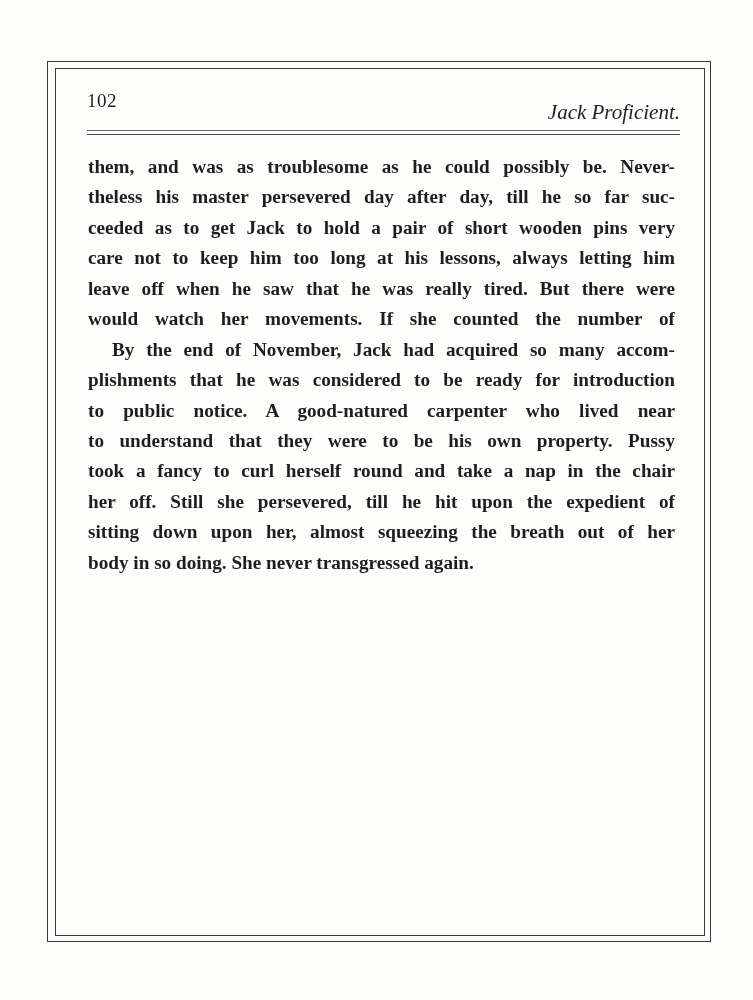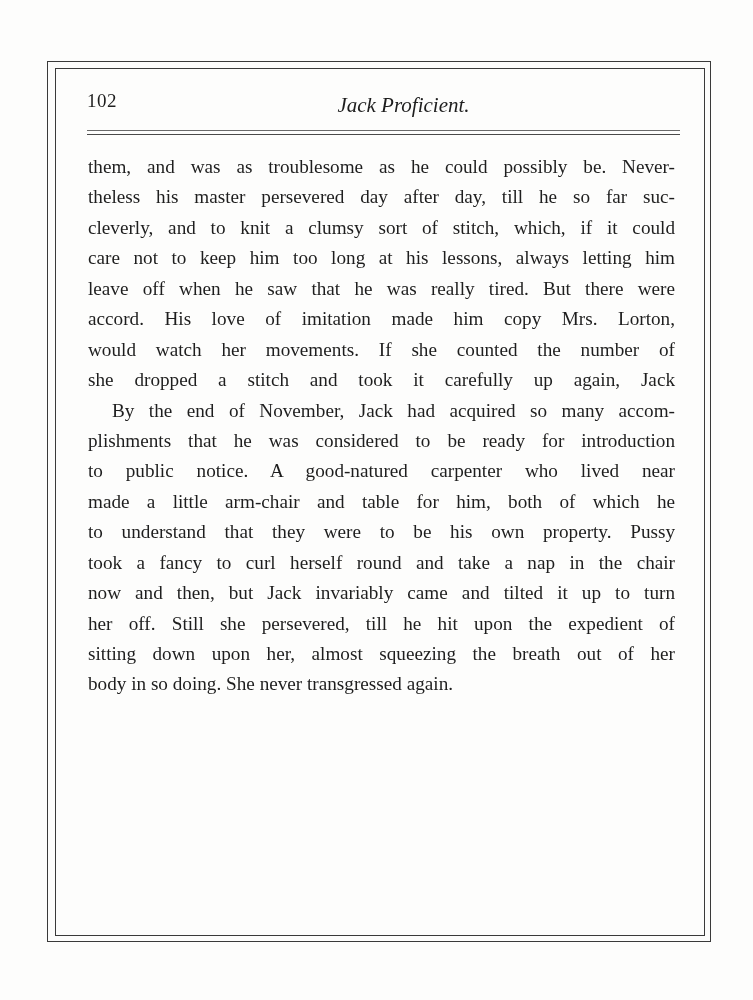--- a/index.html
+++ b/index.html
@@ -31,22 +31,22 @@
     width: 593px; height: 30px;
   }
   .page-number {
     position: absolute;
     left: 0; top: 2px;
     font-size: 19px;
     letter-spacing: 0.5px;
   }
   .running-title {
     position: absolute;
-    left: 0; right: 0; top: 5px;
-    text-align: center;
+    left: 0; right: 0; top: 12px;
+    text-align: right;
     font-style: italic;
     font-size: 21px;
     padding-left: 40px;
   }
   .rule-thin {
     position: absolute;
     left: 87px; top: 130px;
     width: 593px; height: 0;
     border-top: 1px solid #6a6a6a;
   }
@@ -62,20 +62,21 @@
     width: 587px;
   }
   .line {
     display: block;
     height: 30.45px;
     line-height: 30.45px;
     font-size: 19.2px;
     text-align: justify;
     text-align-last: justify;
     white-space: nowrap;
+    font-weight: bold;
   }
   .line.last {
     text-align-last: left;
   }
   .line.indent {
     padding-left: 24px;
   }
 </style>
 </head>
 <body>
@@ -88,32 +89,28 @@
   <span class="running-title">Jack Proficient.</span>
 </div>
 
 <div class="rule-thin"></div>
 <div class="rule-thick"></div>
 
 <div class="body-text">
   <div>
     <span class="line">them, and was as troublesome as he could possibly be.  Never-</span>
     <span class="line">theless his master persevered day after day, till he so far suc-</span>
-    <span class="line">cleverly, and to knit a clumsy sort of stitch, which, if it could</span>
+    <span class="line">ceeded as to get Jack to hold a pair of short wooden pins very</span>
     <span class="line">care not to keep him too long at his lessons, always letting him</span>
     <span class="line">leave off when he saw that he was really tired.  But there were</span>
-    <span class="line">accord.  His love of imitation made him copy Mrs. Lorton,</span>
     <span class="line">would watch her movements.  If she counted the number of</span>
-    <span class="line">she dropped a stitch and took it carefully up again, Jack</span>
   </div>
   <div>
     <span class="line indent">By the end of November, Jack had acquired so many accom-</span>
     <span class="line">plishments that he was considered to be ready for introduction</span>
     <span class="line">to public notice.  A good-natured carpenter who lived near</span>
-    <span class="line">made a little arm-chair and table for him, both of which he</span>
     <span class="line">to understand that they were to be his own property.  Pussy</span>
     <span class="line">took a fancy to curl herself round and take a nap in the chair</span>
-    <span class="line">now and then, but Jack invariably came and tilted it up to turn</span>
     <span class="line">her off.  Still she persevered, till he hit upon the expedient of</span>
     <span class="line">sitting down upon her, almost squeezing the breath out of her</span>
     <span class="line last">body in so doing.  She never transgressed again.</span>
   </div>
 </div>
 
 </body></html>

